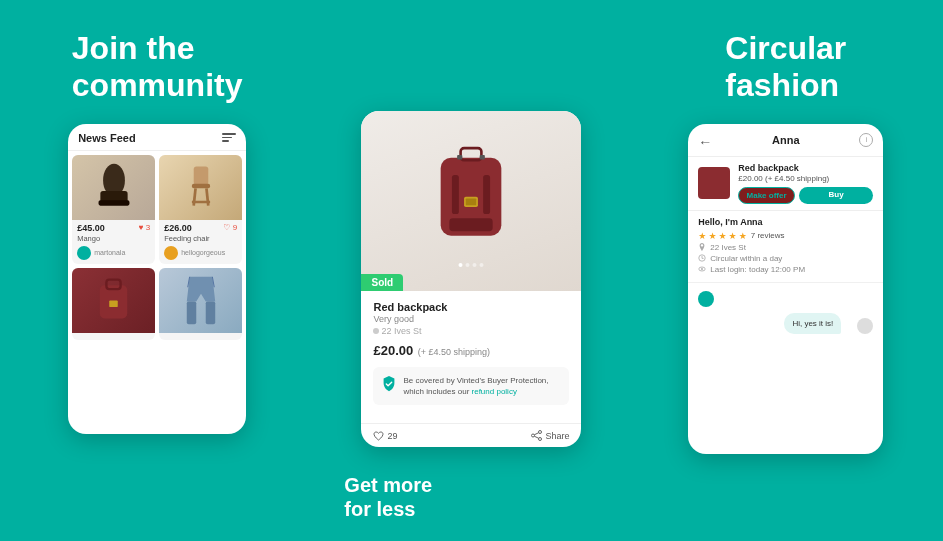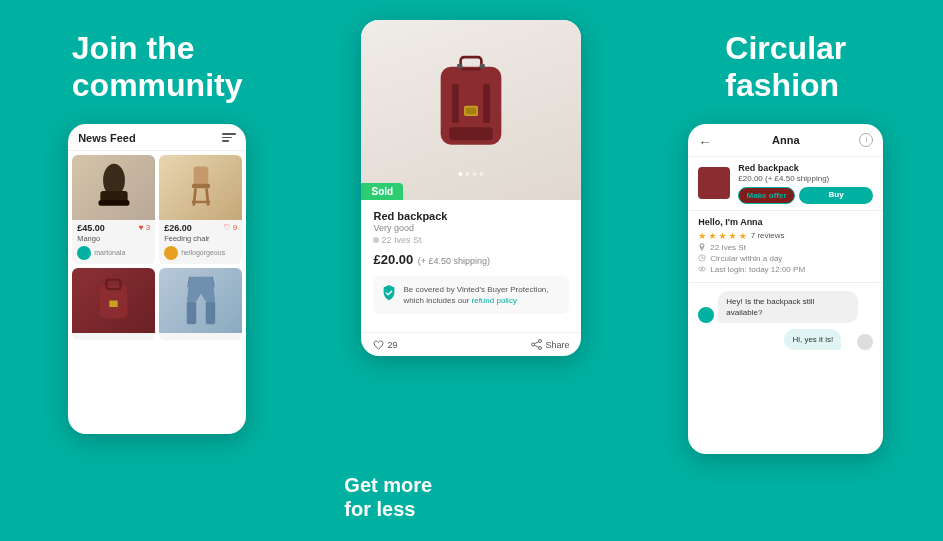--- a/index.html
+++ b/index.html
@@ -16,21 +16,21 @@
     .col {
       flex: 1;
       display: flex;
       flex-direction: column;
       align-items: center;
       padding: 30px 20px 20px;
       position: relative;
     }
 
     .col-left { justify-content: flex-start; }
-    .col-center { justify-content: space-between; align-items: center; }
+    .col-center { justify-content: flex-end; align-items: center; }
     .col-right { justify-content: flex-start; }
 
     
     .hero-text {
       color: #fff;
       font-size: 32px;
       font-weight: 700;
       line-height: 1.15;
       margin-bottom: 20px;
     }
@@ -763,21 +763,20 @@
           <ellipse cx="5" cy="5" rx="4" ry="2.5" fill="none" stroke="#aaa" stroke-width="1"></ellipse>
           <circle cx="5" cy="5" r="1.2" fill="#aaa"></circle>
         </svg>
         <span class="detail-text">Last login: today 12:00 PM</span>
       </div>
     </div>
 
     <div class="chat-messages">
       <div style="display:flex;align-items:flex-end;gap:4px;">
         <div style="width:16px;height:16px;border-radius:50%;background:#00b0a0;flex-shrink:0;"></div>
-        <div class="msg-bubble msg-received">Hey! Is the backpack still available?</div>
       </div>
       <div style="display:flex;align-items:flex-end;gap:16px;justify-content:flex-end;">
         <div class="msg-bubble msg-sent">Hi, yes it is!</div>
         <div style="width:16px;height:16px;border-radius:50%;background:#ddd;flex-shrink:0;"></div>
       </div>
     </div>
   </div>
 </div>
 
 </body></html>

